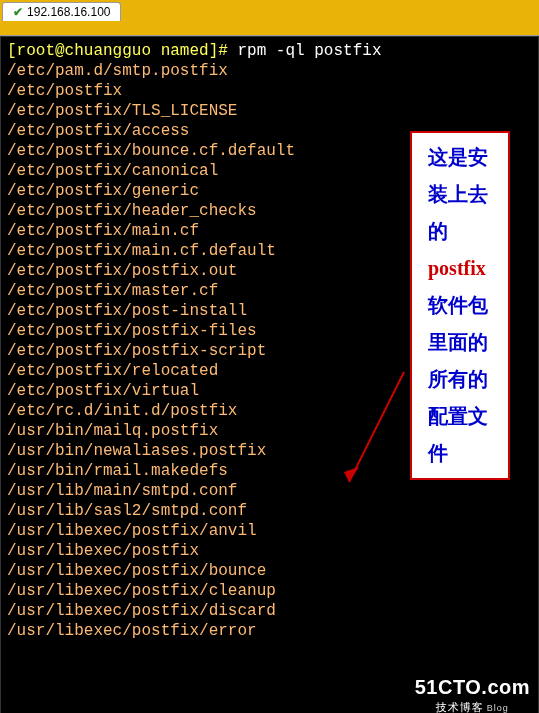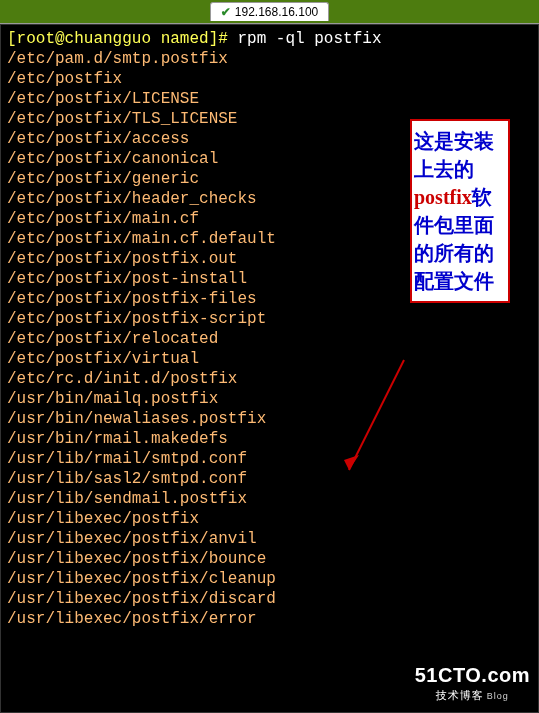--- a/index.html
+++ b/index.html
@@ -4,25 +4,24 @@
   <style>
     * { margin: 0; padding: 0; box-sizing: border-box; }
     body {
       font-family: "Courier New", monospace;
       background: #fff;
       width: 539px;
       height: 713px;
       position: relative;
     }
     .tab-bar {
-      background: #4d7c0f;
+      background: #eab308;
       border-bottom: 1px solid #999;
       padding: 2px 2px 0 2px;
-      height: 24px;
-      text-align: center;
+      height: 36px;
     }
     .tab {
       display: inline-block;
       background: #fff;
       border: 1px solid #999;
       border-bottom: none;
       padding: 2px 10px;
       font-size: 12px;
       font-family: Arial, sans-serif;
       border-radius: 3px 3px 0 0;
@@ -50,24 +49,24 @@
       color: #fdba74;
       white-space: nowrap;
     }
     .annotation-box {
       position: absolute;
       right: 28px;
       top: 94px;
       width: 100px;
       background: #fff;
       border: 2px solid #cc0000;
-      padding: 6px 2px;
+      padding: 6px 16px;
       font-family: "SimSun", serif;
       font-size: 20px;
-      line-height: 28px;
+      line-height: 37px;
       color: #0000cc;
       font-weight: bold;
     }
     .annotation-box .postfix {
       color: #cc0000;
     }
     .annotation-arrow {
       position: absolute;
       right: 124px;
       top: 330px;
@@ -101,43 +100,43 @@
   </div>
 </div>
 
 <div class="terminal">
   <div class="prompt-line">
     <span class="prompt-yellow">[root@chuangguo named]#</span> <span class="cmd-white">rpm -ql postfix</span>
   </div>
   <div id="output">
       <div class="output-line">/etc/pam.d/smtp.postfix</div>
       <div class="output-line">/etc/postfix</div>
-      <div class="output-line">/etc/postfix/LICENSE</div>
       <div class="output-line">/etc/postfix/TLS_LICENSE</div>
       <div class="output-line">/etc/postfix/access</div>
+      <div class="output-line">/etc/postfix/bounce.cf.default</div>
       <div class="output-line">/etc/postfix/canonical</div>
       <div class="output-line">/etc/postfix/generic</div>
       <div class="output-line">/etc/postfix/header_checks</div>
       <div class="output-line">/etc/postfix/main.cf</div>
       <div class="output-line">/etc/postfix/main.cf.default</div>
       <div class="output-line">/etc/postfix/postfix.out</div>
+      <div class="output-line">/etc/postfix/master.cf</div>
       <div class="output-line">/etc/postfix/post-install</div>
       <div class="output-line">/etc/postfix/postfix-files</div>
       <div class="output-line">/etc/postfix/postfix-script</div>
       <div class="output-line">/etc/postfix/relocated</div>
       <div class="output-line">/etc/postfix/virtual</div>
       <div class="output-line">/etc/rc.d/init.d/postfix</div>
       <div class="output-line">/usr/bin/mailq.postfix</div>
       <div class="output-line">/usr/bin/newaliases.postfix</div>
       <div class="output-line">/usr/bin/rmail.makedefs</div>
-      <div class="output-line">/usr/lib/rmail/smtpd.conf</div>
+      <div class="output-line">/usr/lib/main/smtpd.conf</div>
       <div class="output-line">/usr/lib/sasl2/smtpd.conf</div>
-      <div class="output-line">/usr/lib/sendmail.postfix</div>
+      <div class="output-line">/usr/libexec/postfix/anvil</div>
       <div class="output-line">/usr/libexec/postfix</div>
-      <div class="output-line">/usr/libexec/postfix/anvil</div>
       <div class="output-line">/usr/libexec/postfix/bounce</div>
       <div class="output-line">/usr/libexec/postfix/cleanup</div>
       <div class="output-line">/usr/libexec/postfix/discard</div>
       <div class="output-line">/usr/libexec/postfix/error</div>
     </div>
 
   <div class="annotation-box">
     <span>这是安装上去的</span><span class="postfix">postfix</span><span>软件包里面的所有的配置文件</span>
   </div>
 

